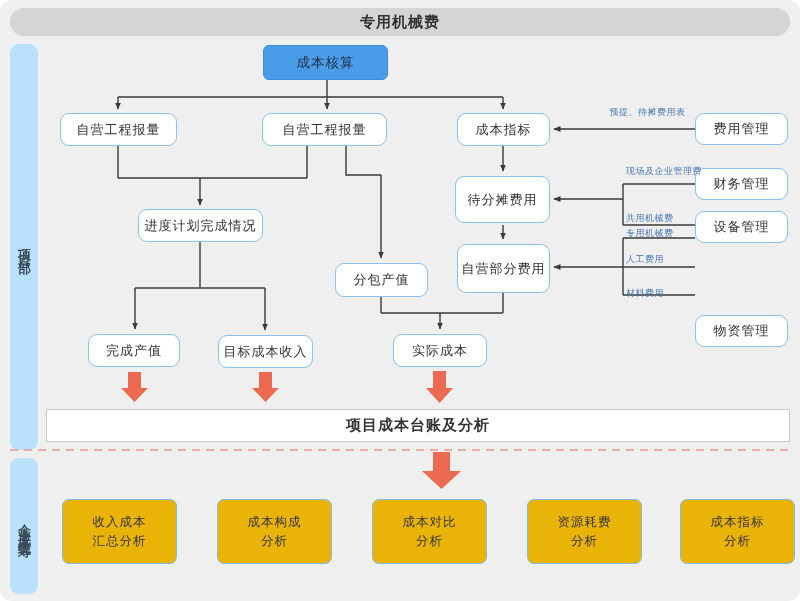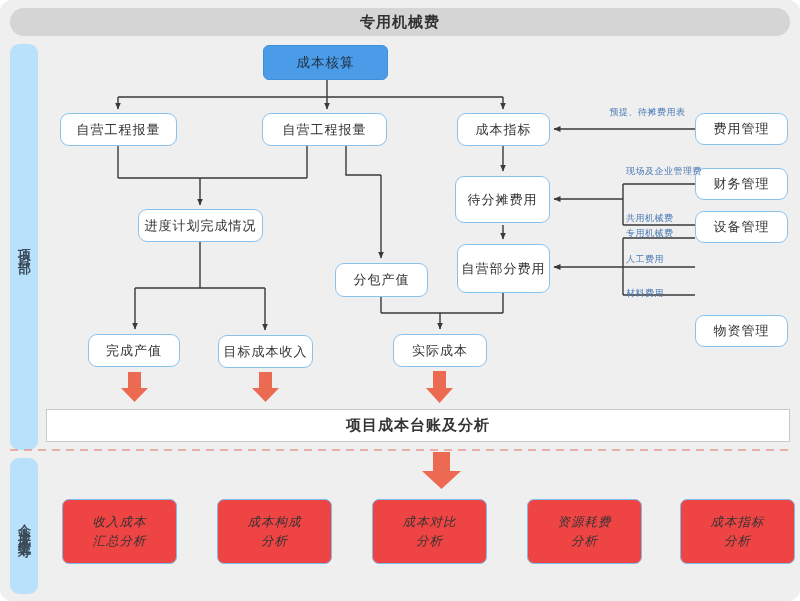--- a/index.html
+++ b/index.html
@@ -40,24 +40,24 @@
     font-size:9px;color:#4a7ab5;white-space:nowrap;letter-spacing:0.5px;
   }
   
   .ledger{
     left:46px;top:409px;width:744px;height:33px;background:#ffffff;
     border:1px solid #c9c9c9;display:flex;align-items:center;justify-content:center;
     font-size:15px;font-weight:600;color:#333;letter-spacing:1px;box-sizing:border-box;
   }
   
   .analysis-box{
-    top:499px;width:115px;height:65px;background:#ef4444;
+    top:499px;width:115px;height:65px;background:#eab308;
     border:1.4px solid #7dbdec;border-radius:7px;
     display:flex;flex-direction:column;align-items:center;justify-content:center;
-    font-size:12.5px;color:#333;letter-spacing:1px;line-height:1.5;box-sizing:border-box;font-style:italic;
+    font-size:12.5px;color:#333;letter-spacing:1px;line-height:1.5;box-sizing:border-box;
   }
   svg.overlay{position:absolute;left:0;top:0;pointer-events:none;}
 </style>
 </head>
 <body>
 
 <div class="canvas">
 
   <div class="abs header-bar">专用机械费</div>
 

